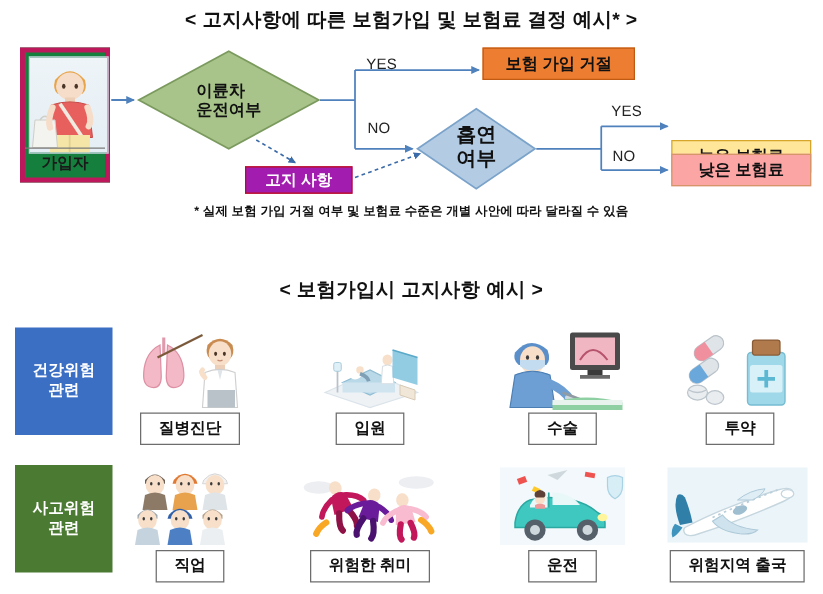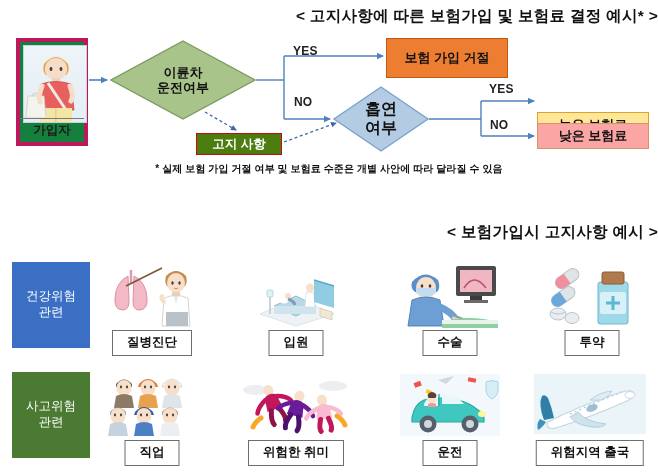--- a/index.html
+++ b/index.html
@@ -15,21 +15,21 @@
     color: #1a1a1a;
     overflow: hidden;
   }
 
   .abs { position: absolute; }
 
   
   .section-title {
     position: absolute;
     width: 658px;
-    text-align: right;
+    text-align: center;
     font-size: 15.5px;
     font-weight: bold;
     letter-spacing: 0.3px;
     color: #111111;
   }
   #flow-title { top: 6px; }
   #grid-title { top: 222px; }
 
   
   #subscriber-card {
@@ -61,21 +61,21 @@
     border-top: 1px solid #7a7a7a;
     box-sizing: border-box;
   }
 
   
   .diamond {
     position: absolute;
     display: flex;
     align-items: center;
     justify-content: center;
-    text-align: center;
+    text-align: left;
     font-weight: bold;
     color: #111;
     box-sizing: border-box;
   }
   .diamond .dlabel { position: relative; z-index: 2; line-height: 1.18; }
   .diamond .dshape {
     position: absolute;
     left: 0; top: 0; width: 100%; height: 100%;
     z-index: 1;
   }
@@ -97,21 +97,21 @@
     display: flex;
     align-items: center;
     justify-content: center;
     font-size: 13px;
     font-weight: bold;
     color: #111;
     box-sizing: border-box;
   }
   #box-reject {
     left: 386px; top: 38px;
-    width: 122px; height: 40px;
+    width: 122px; height: 26px;
     background: #ed7d31;
     border: 1px solid #c05a13;
   }
   #box-high {
     left: 537px; top: 88px;
     width: 112px; height: 26px;
     background: #ffe699;
     border: 1px solid #d6a62a;
     margin-top: 24px;
   }
@@ -120,36 +120,36 @@
     width: 112px; height: 26px;
     background: #fca5a5;
     border: 1px solid #d59569;
   }
 
   
   #box-notice {
     position: absolute;
     left: 196px; top: 133px;
     width: 86px; height: 22px;
-    background: #4d7c0f;
+    background: #a21caf;
     border: 1px solid #c00c14;
     color: #ffffff;
     font-size: 12.5px;
     font-weight: bold;
     display: flex;
     align-items: center;
     justify-content: center;
     box-sizing: border-box;
   }
 
   
   .branch-label {
     position: absolute;
     font-size: 12px;
-    font-weight: bold;
+    font-weight: normal;
     color: #222;
     letter-spacing: 0.2px;
   }
   #label-yes-1 { left: 293px; top: 44px; }
   #label-no-1  { left: 294px; top: 95px; }
   #label-yes-2 { left: 489px; top: 82px; }
   #label-no-2  { left: 490px; top: 118px; }
 
   
   #flow-footnote {
@@ -167,21 +167,21 @@
   .cat-label {
     position: absolute;
     left: 12px;
     width: 78px;
     display: flex;
     align-items: center;
     justify-content: center;
     text-align: center;
     color: #ffffff;
     font-size: 12.5px;
-    font-weight: normal;
+    font-weight: bold;
     line-height: 1.25;
     box-sizing: border-box;
   }
   #cat-health { top: 262px; height: 86px; background: #3b6fc4; }
   #cat-accident { top: 372px; height: 86px; background: #4b7a32; }
 
   
   .icon-cell { position: absolute; }
   .icon-art {
     position: absolute;

